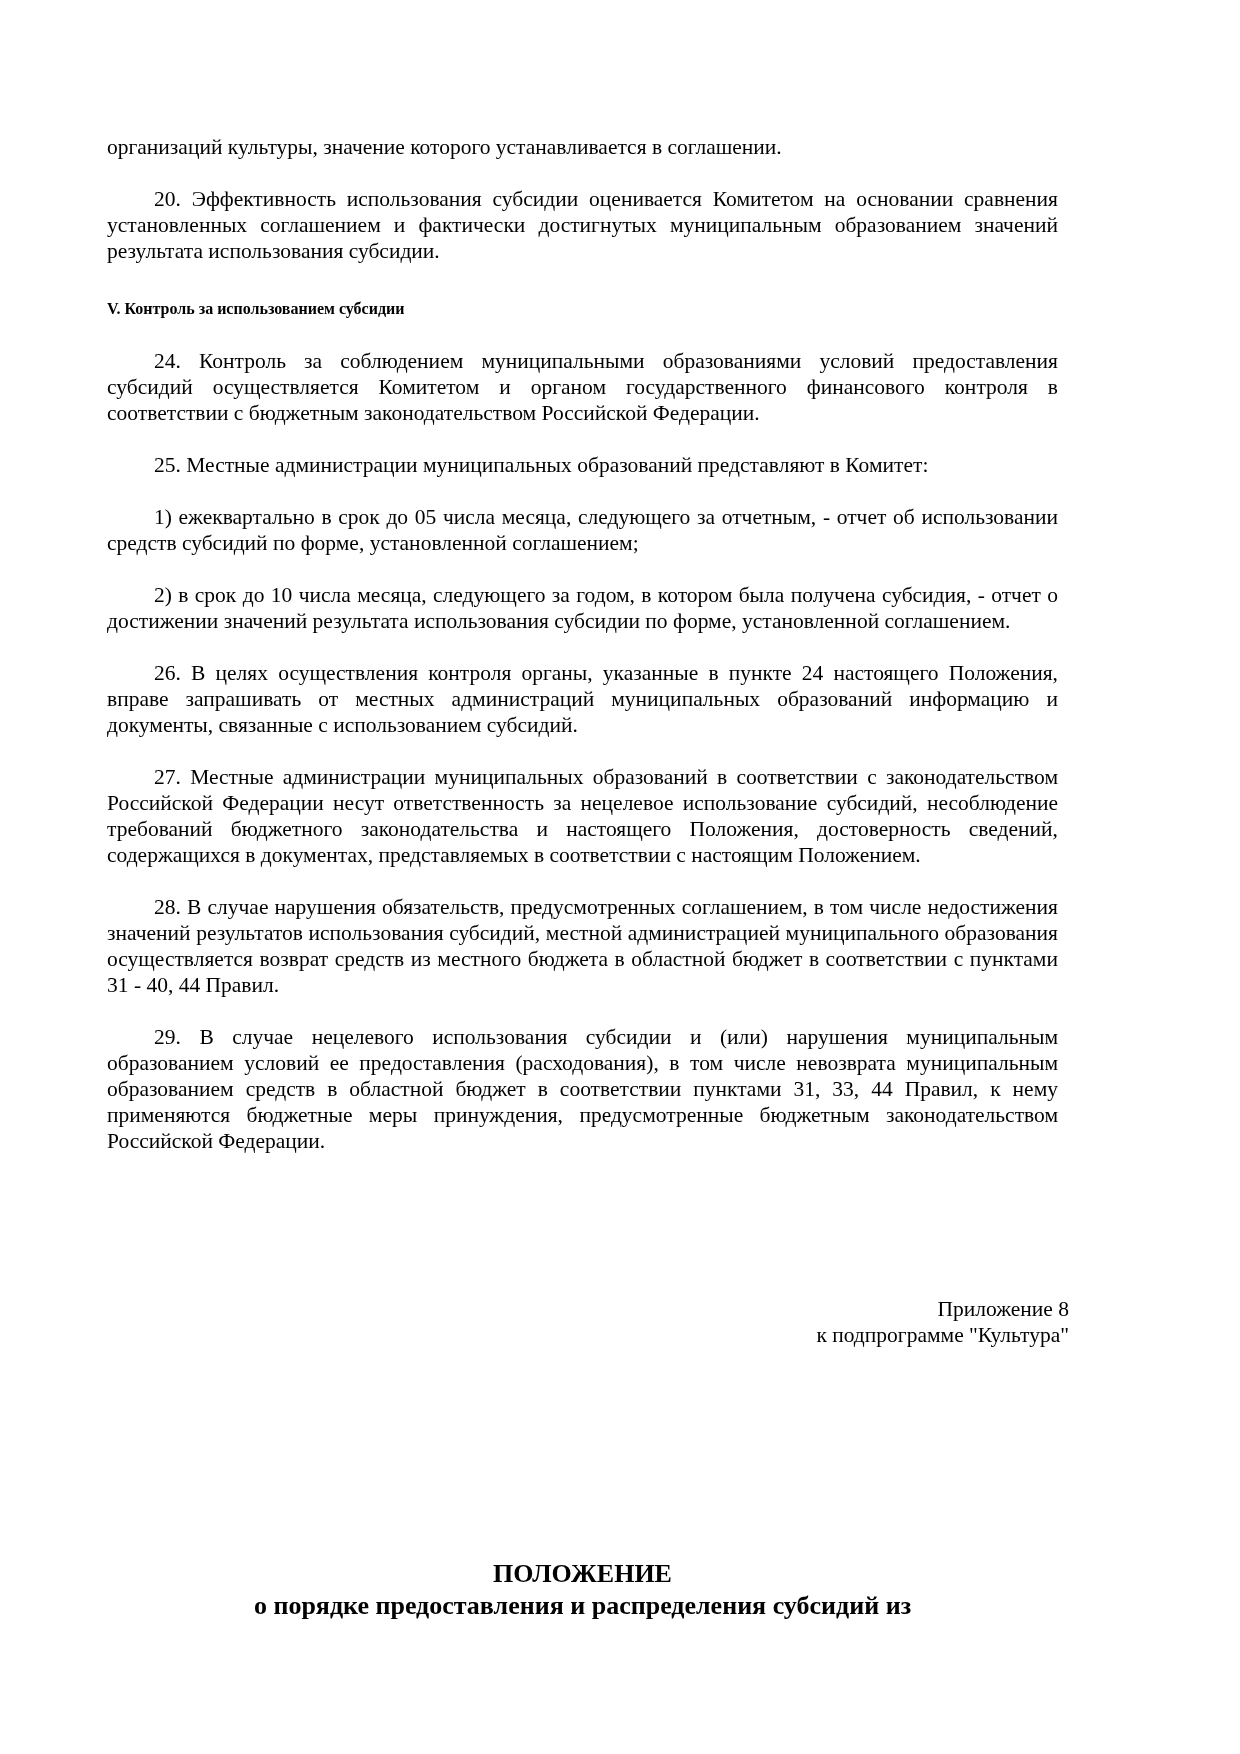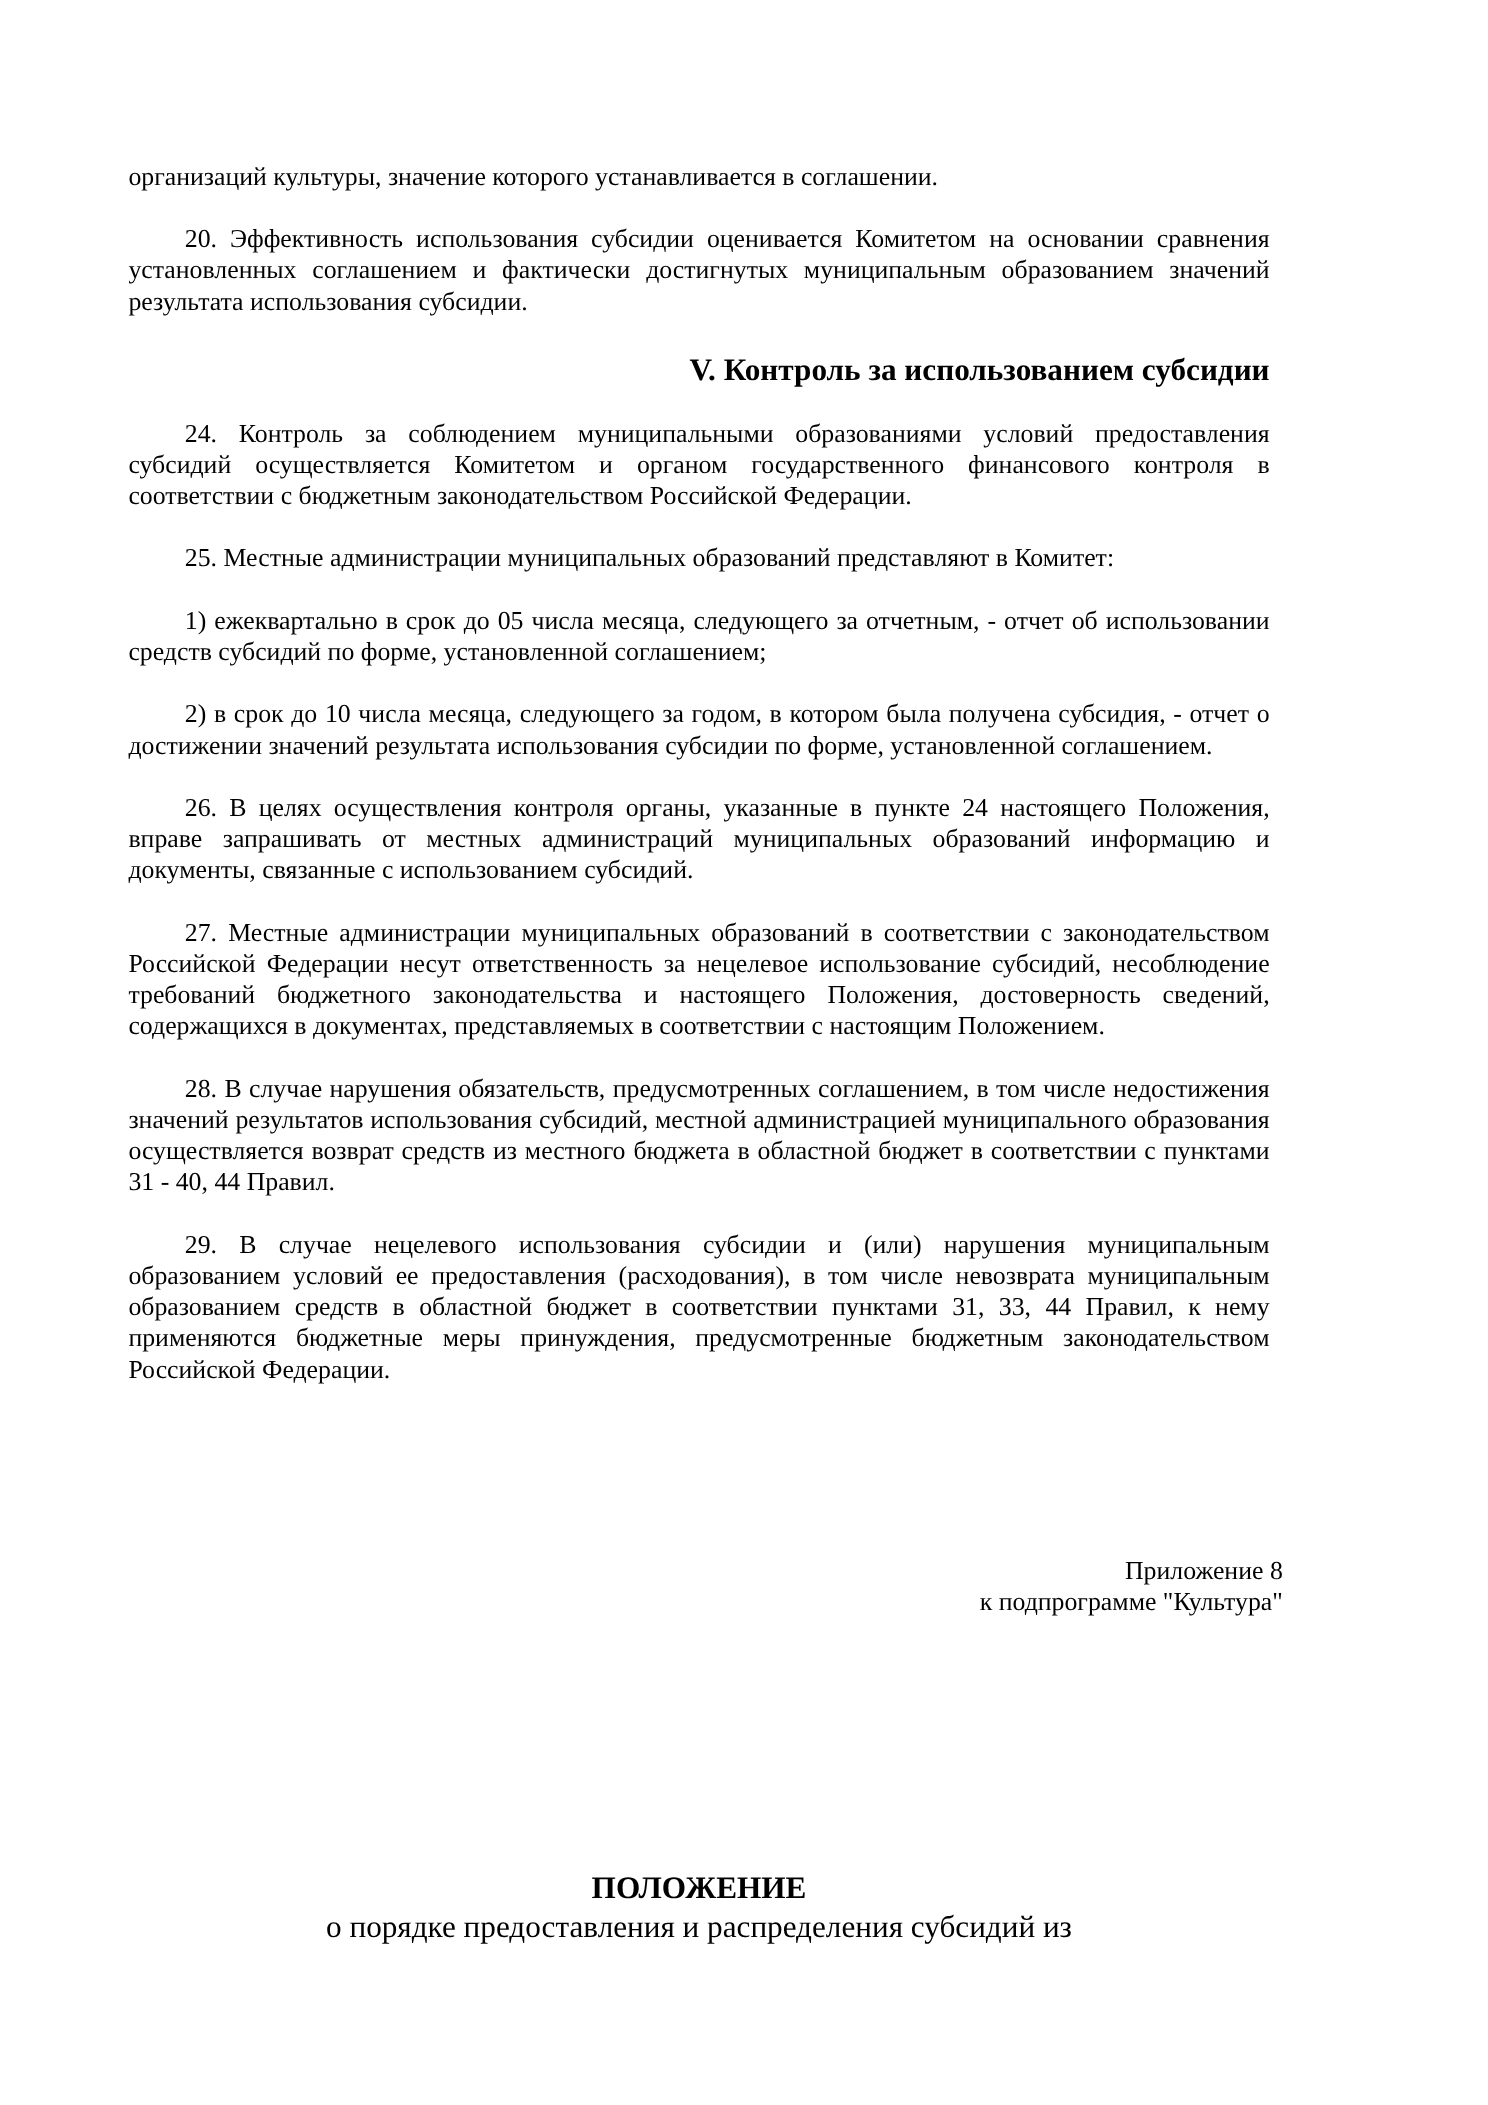--- a/index.html
+++ b/index.html
@@ -29,45 +29,45 @@
       text-align-last: left;
     }
     p.indent {
       text-indent: 47px;
     }
     .gap {
       height: 26px;
     }
     h2.section-title {
       margin: 0;
-      font-size: 26px;
+      font-size: 16px;
       line-height: 30px;
       font-weight: bold;
-      text-align: right;
+      text-align: left;
     }
     .appendix {
       text-align: right;
       font-size: 21.5px;
       line-height: 26px;
     }
     .appendix div {
       margin: 0;
     }
     h1.doc-title {
       margin: 0;
       font-size: 26px;
       line-height: 32px;
       font-weight: bold;
       text-align: center;
     }
     h1.doc-subtitle {
       margin: 0;
       font-size: 26px;
       line-height: 32px;
-      font-weight: normal;
+      font-weight: bold;
       text-align: center;
     }
   </style>
 </head>
 <body>
 
 <div class="page">
 
   <p class="para">организаций культуры, значение которого устанавливается в соглашении.</p>
 

